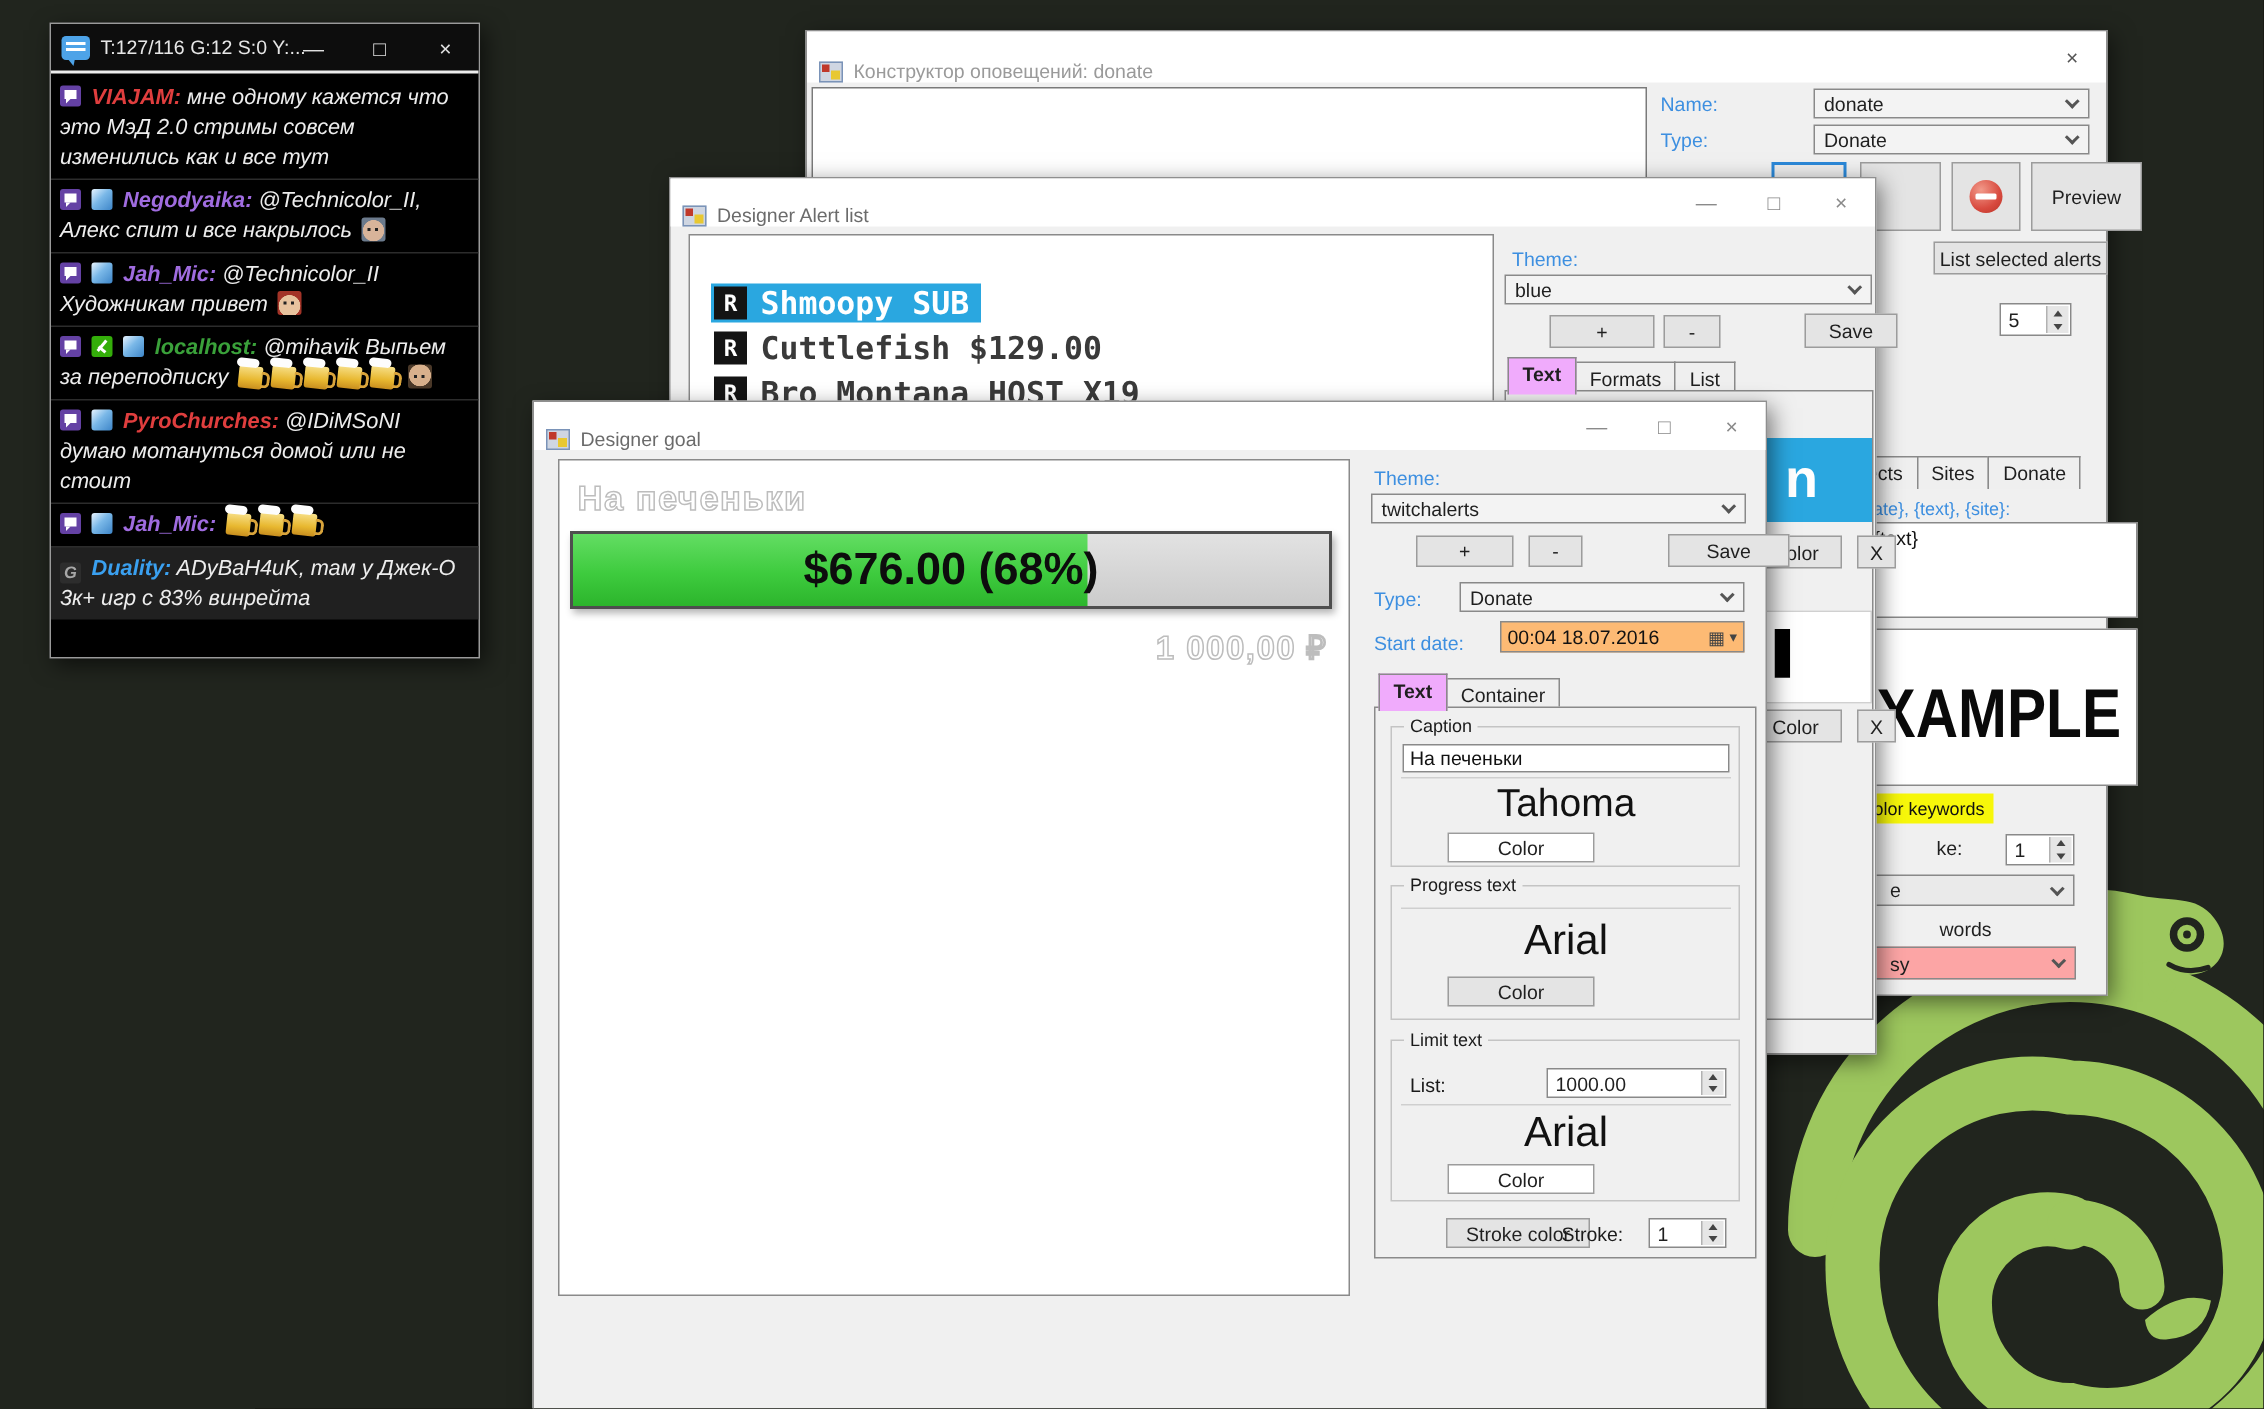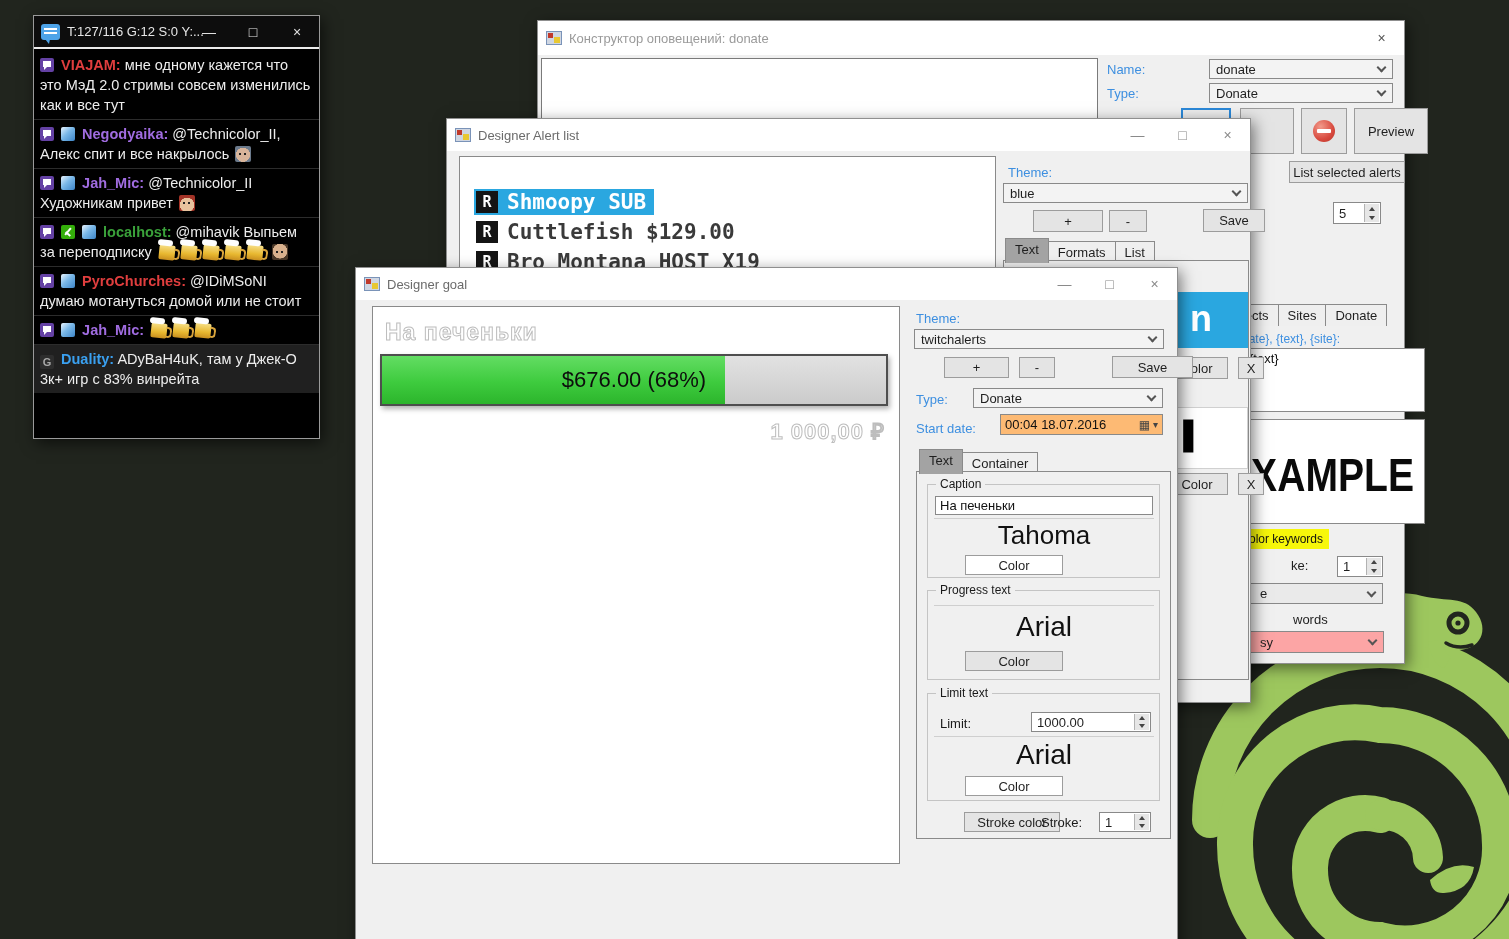--- a/index.html
+++ b/index.html
@@ -1,21 +1,21 @@
 <!DOCTYPE html>
 <html><head>
 <meta charset="utf-8">
 <style>
   html,body{margin:0;padding:0;background:#14170f;}
   *{box-sizing:border-box;}
   .desktop{position:relative;width:1509px;height:939px;background:#21251e;overflow:hidden;
            font-family:"Liberation Sans",sans-serif;}
   
   .win{position:absolute;background:#f0f0f0;border:1px solid #8f8f8f;box-shadow:3px 4px 14px rgba(0,0,0,.5);}
-  .tbar{height:32px;background:#ffffff;display:flex;align-items:center;padding-left:8px;
+  .tbar{height:32px;background:#ffffff;display:flex;align-items:flex-end;padding-left:8px;
         font-size:13px;color:#7a7a7a;position:relative;}
   .wicon{width:16px;height:14px;margin-right:7px;position:relative;background:#cfd6e2;border:1px solid #7a93b8;flex:0 0 auto;}
   .wicon::before{content:"";position:absolute;left:1px;top:1px;width:5px;height:5px;background:#c0392b;}
   .wicon::after{content:"";position:absolute;right:1px;bottom:1px;width:6px;height:6px;background:#e8c832;}
   .tbtns{position:absolute;right:0;top:0;height:32px;display:flex;}
   .tbtn{width:45px;text-align:center;line-height:32px;color:#8a8a8a;font-size:14px;}
   .btn{position:absolute;background:#e4e4e4;border:1px solid #9c9c9c;font-size:13px;color:#1f1f1f;
        display:flex;align-items:center;justify-content:center;margin-left:30px;}
   .combo{position:absolute;background:#f3f3f3;border:1px solid #898989;font-size:13px;color:#1f1f1f;
          display:flex;align-items:center;padding:0 20px 0 6px;}
@@ -24,52 +24,52 @@
   .spin{position:absolute;background:#fff;border:1px solid #898989;font-size:13px;color:#1f1f1f;
         display:flex;align-items:center;padding-left:5px;}
   .arrows{position:absolute;right:1px;top:1px;bottom:1px;width:15px;background:#e6e6e6;border-left:1px solid #b2b2b2;
           display:flex;flex-direction:column;align-items:center;justify-content:space-around;}
   .arrows i{width:0;height:0;border-left:3px solid transparent;border-right:3px solid transparent;}
   .arrows i.up{border-bottom:4px solid #444;}
   .arrows i.down{border-top:4px solid #444;}
   .bluelab{position:absolute;color:#3d8fe0;font-size:13px;}
   .tabrow{position:absolute;display:flex;align-items:flex-end;}
   .tab{border:1px solid #8a8a8a;border-bottom:none;background:#efefef;padding:3px 9px;font-size:13px;color:#1f1f1f;margin-right:-1px;}
-  .tab.active{background:#a3a3a3;padding-bottom:6px;z-index:2;}
+  .tab.active{background:#f0abfc;padding-bottom:6px;z-index:2;font-weight:bold;}
   .panel{position:absolute;background:#f0f0f0;border:1px solid #8a8a8a;}
   .group{position:absolute;border:1px solid #c4c4c4;}
   .legend{position:absolute;top:-8px;left:8px;background:#f0f0f0;padding:0 4px;font-size:12px;color:#1a1a1a;}
   .inputbox{position:absolute;background:#fff;border:1px solid #898989;font-size:13px;color:#111;padding:2px 5px;}
   .fpreview{position:absolute;background:#f0f0f0;border-top:1px solid #cfcfcf;display:flex;align-items:center;justify-content:center;color:#111;}
   
   .gpreview{position:absolute;background:#fff;border:1px solid #8a8a8a;overflow:hidden;}
   .outline-text{position:absolute;color:#fff;font-weight:bold;-webkit-text-stroke:1px #bdbdbd;letter-spacing:1px;}
   .pbar{position:absolute;border:2px solid #4e4e4e;background:linear-gradient(180deg,#e2e2e2,#cbcbcb);box-shadow:2px 3px 5px rgba(0,0,0,.3);}
   .pfill{height:100%;background:linear-gradient(180deg,#63dd63 0%,#3ecb3e 55%,#2cb52c 100%);}
   .plabel{position:absolute;inset:0;display:flex;align-items:center;justify-content:center;
-          font-weight:normal;font-size:22px;color:#0d0d0d;font-family:"Liberation Sans",sans-serif;}
+          font-weight:bold;font-size:30px;color:#0d0d0d;font-family:"Liberation Sans",sans-serif;}
   
   .listbox{position:absolute;background:#fff;border:1px solid #8a8a8a;padding:32px 0 0 14px;overflow:hidden;}
   .alert-item{display:inline-flex;align-items:center;height:26px;margin-bottom:4px;padding:0 8px 0 2px;
               font-family:"DejaVu Sans Mono",monospace;font-weight:bold;font-size:21px;color:#3a3a3a;white-space:nowrap;}
   .alert-row{line-height:0;}
   .alert-item.selected{background:#2aa7e0;color:#fff;}
   .ricon{width:22px;height:22px;background:#141414;margin-right:9px;display:flex;align-items:center;justify-content:center;
          color:#fff;font-family:"DejaVu Sans Mono",monospace;font-weight:bold;font-size:15px;flex:0 0 auto;}
   
   .chatwin{position:absolute;background:#000;border:1px solid #9a9a9a;box-shadow:3px 4px 14px rgba(0,0,0,.6);}
   .chat-tbar{height:33px;background:#0d0d0d;border-bottom:2px solid #ececec;display:flex;align-items:center;
              padding-left:7px;color:#e6e6e6;font-size:13px;position:relative;}
   .chat-icon{width:19px;height:16px;background:#4da3e8;border-radius:3px;margin-right:7px;position:relative;flex:0 0 auto;}
   .chat-icon::before{content:"";position:absolute;left:3px;top:4px;right:3px;height:2px;background:#fff;box-shadow:0 4px 0 #fff;}
   .chat-icon::after{content:"";position:absolute;left:4px;bottom:-4px;border-left:4px solid transparent;border-right:1px solid transparent;border-top:5px solid #4da3e8;}
   .chat-tbtns{position:absolute;right:0;top:0;height:33px;display:flex;}
   .chat-tbtn{width:44px;text-align:center;line-height:33px;color:#e0e0e0;font-size:14px;}
   .chatbody{position:absolute;left:0;right:0;top:35px;bottom:0;overflow:hidden;}
-  .msg{padding:4px 6px;font-size:14.5px;line-height:20px;color:#ededed;border-top:1px solid #2c2c2c;}
+  .msg{padding:4px 6px;font-size:14.5px;line-height:20px;color:#ededed;border-top:1px solid #2c2c2c;font-style:italic;}
   .msg:first-child{border-top:none;}
   .msg.hl{background:#202020;}
   .uname{font-weight:bold;}
   .badge{display:inline-block;width:14px;height:14px;border-radius:2px;vertical-align:-2px;margin-right:3px;position:relative;}
   .badge-twitch{background:#6441a4;}
   .badge-twitch::after{content:"";position:absolute;left:3px;top:3px;width:8px;height:6px;background:#fff;}
   .badge-twitch::before{content:"";position:absolute;left:4px;top:9px;border-left:3px solid #fff;border-bottom:3px solid transparent;}
   .badge-sub{background:linear-gradient(135deg,#eaf5ff 0%,#7ab8e8 45%,#3d85c8 100%);}
   .badge-mod{background:#34ae0a;}
   .badge-mod::after{content:"";position:absolute;left:6px;top:2px;width:2px;height:9px;background:#fff;transform:rotate(40deg);}
@@ -315,21 +315,21 @@
         <div class="fpreview" style="left:6px;top:14px;width:220px;height:42px;font-size:28px;">
           <span>Arial</span>
         </div>
         <div class="btn" style="left:7px;top:60px;width:98px;height:20px;">
           <span>Color</span>
         </div>
       </div>
 
       <div class="group" style="left:10px;top:221px;width:233px;height:108px;">
         <span class="legend">Limit text</span>
-        <span style="position:absolute;left:12px;top:22px;font-size:13px;color:#1a1a1a;">Limit:</span>
+        <span style="position:absolute;left:12px;top:22px;font-size:13px;color:#1a1a1a;">List:</span>
         <div class="spin" style="left:103px;top:18px;width:120px;height:20px;">
           <span>1000.00</span>
           <span class="arrows">
               <i class="up"></i>
               <i class="down"></i>
             </span>
         </div>
         <div class="fpreview" style="left:6px;top:42px;width:220px;height:36px;font-size:28px;">
           <span>Arial</span>
         </div>

